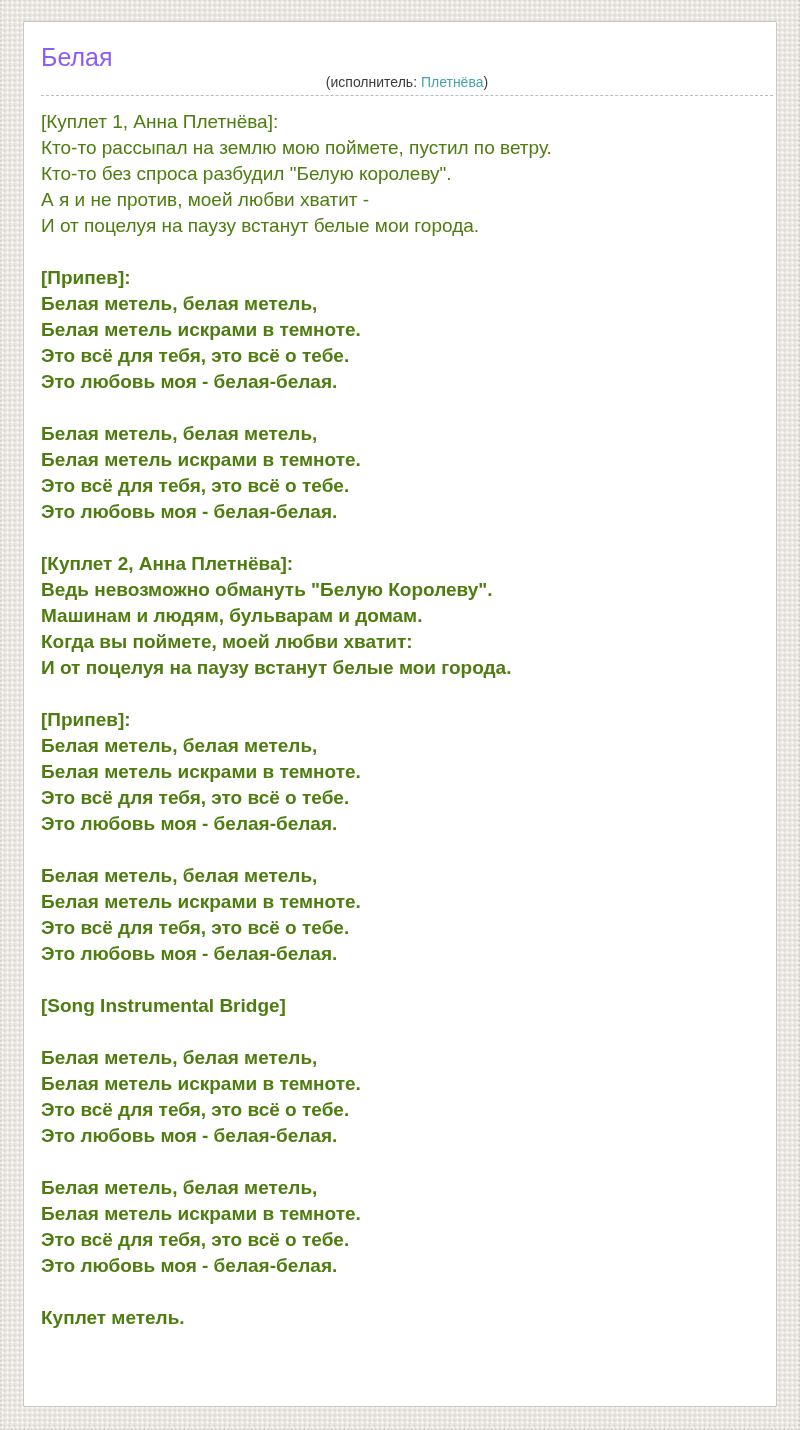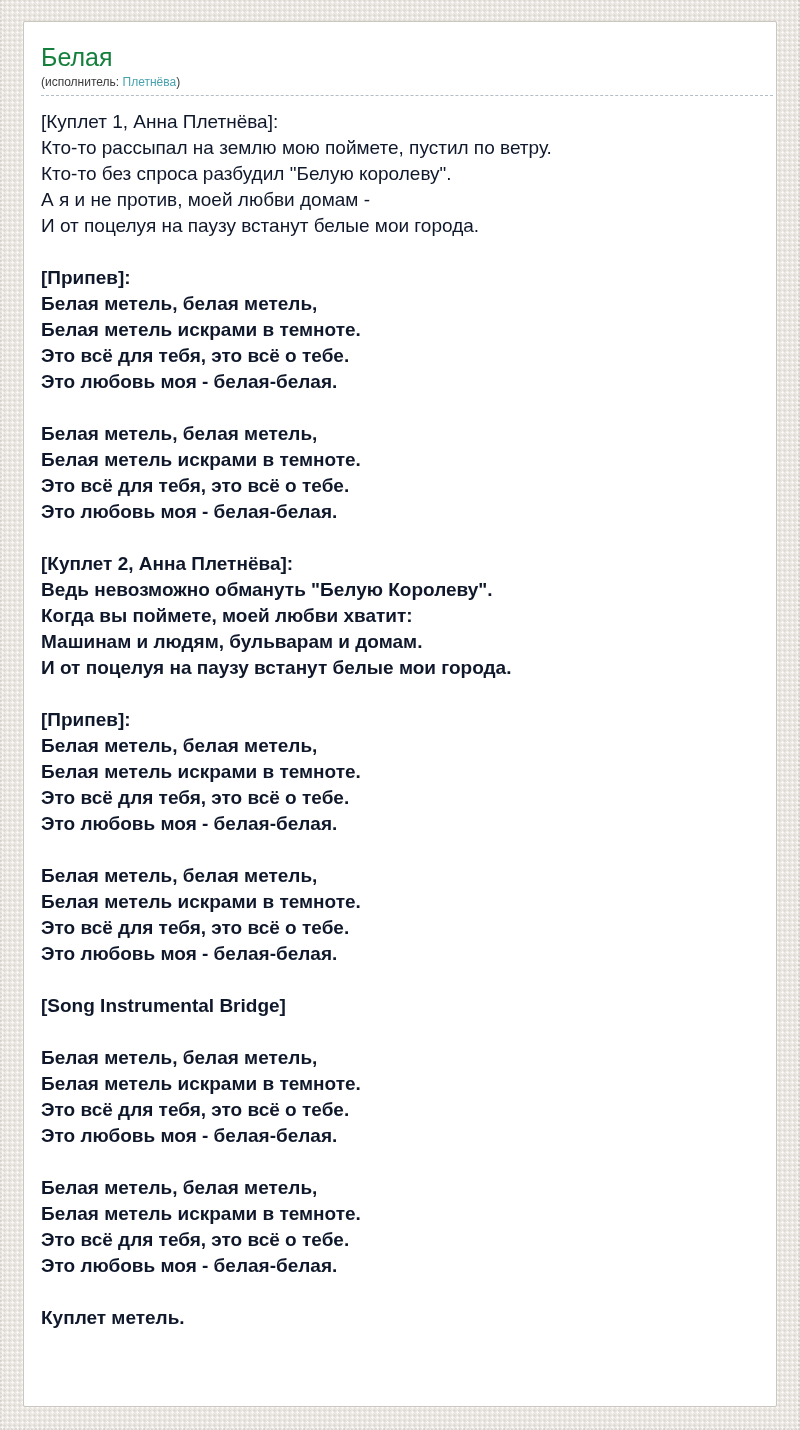--- a/index.html
+++ b/index.html
@@ -41,37 +41,38 @@
   }
   .song-header {
     border-bottom: 1px dashed #b3bec8;
     padding-bottom: 3px;
   }
   .song-title {
     margin: 0;
     font-size: 25px;
     line-height: 30px;
     font-weight: normal;
-    color: #15803d;
+    color: #8b5cf6;
   }
   .song-subtitle {
-    font-size: 12px;
+    font-size: 14px;
     line-height: 20px;
     color: #3b3b3b;
+    text-align: center;
   }
   .artist-link {
     color: #48a2ae;
     text-decoration: none;
     cursor: pointer;
   }
   .lyrics {
     margin-top: 13px;
     font-size: 19px;
     line-height: 26px;
-    color: #0f172a;
+    color: #4d7c0f;
   }
   .stanza + .stanza {
     margin-top: 26px;
     font-weight: bold;
   }
   .line {
     white-space: pre;
   }
 </style>
 </head>
@@ -83,41 +84,41 @@
   <div class="song-header">
     <h1 class="song-title">Белая</h1>
     <div class="song-subtitle"><span>(исполнитель: </span><a class="artist-link" href="#">Плетнёва</a><span>)</span></div>
   </div>
 
   <div class="lyrics" id="lyrics">
       <div class="stanza">
         <div class="line">[Куплет 1, Анна Плетнёва]:</div>
         <div class="line">Кто-то рассыпал на землю мою поймете, пустил по ветру.</div>
         <div class="line">Кто-то без спроса разбудил "Белую королеву".</div>
-        <div class="line">А я и не против, моей любви домам -</div>
+        <div class="line">А я и не против, моей любви хватит -</div>
         <div class="line">И от поцелуя на паузу встанут белые мои города.</div>
       </div>
       <div class="stanza">
         <div class="line">[Припев]:</div>
         <div class="line">Белая метель, белая метель,</div>
         <div class="line">Белая метель искрами в темноте.</div>
         <div class="line">Это всё для тебя, это всё о тебе.</div>
         <div class="line">Это любовь моя - белая-белая.</div>
       </div>
       <div class="stanza">
         <div class="line">Белая метель, белая метель,</div>
         <div class="line">Белая метель искрами в темноте.</div>
         <div class="line">Это всё для тебя, это всё о тебе.</div>
         <div class="line">Это любовь моя - белая-белая.</div>
       </div>
       <div class="stanza">
         <div class="line">[Куплет 2, Анна Плетнёва]:</div>
         <div class="line">Ведь невозможно обмануть "Белую Королеву".</div>
+        <div class="line">Машинам и людям, бульварам и домам.</div>
         <div class="line">Когда вы поймете, моей любви хватит:</div>
-        <div class="line">Машинам и людям, бульварам и домам.</div>
         <div class="line">И от поцелуя на паузу встанут белые мои города.</div>
       </div>
       <div class="stanza">
         <div class="line">[Припев]:</div>
         <div class="line">Белая метель, белая метель,</div>
         <div class="line">Белая метель искрами в темноте.</div>
         <div class="line">Это всё для тебя, это всё о тебе.</div>
         <div class="line">Это любовь моя - белая-белая.</div>
       </div>
       <div class="stanza">

